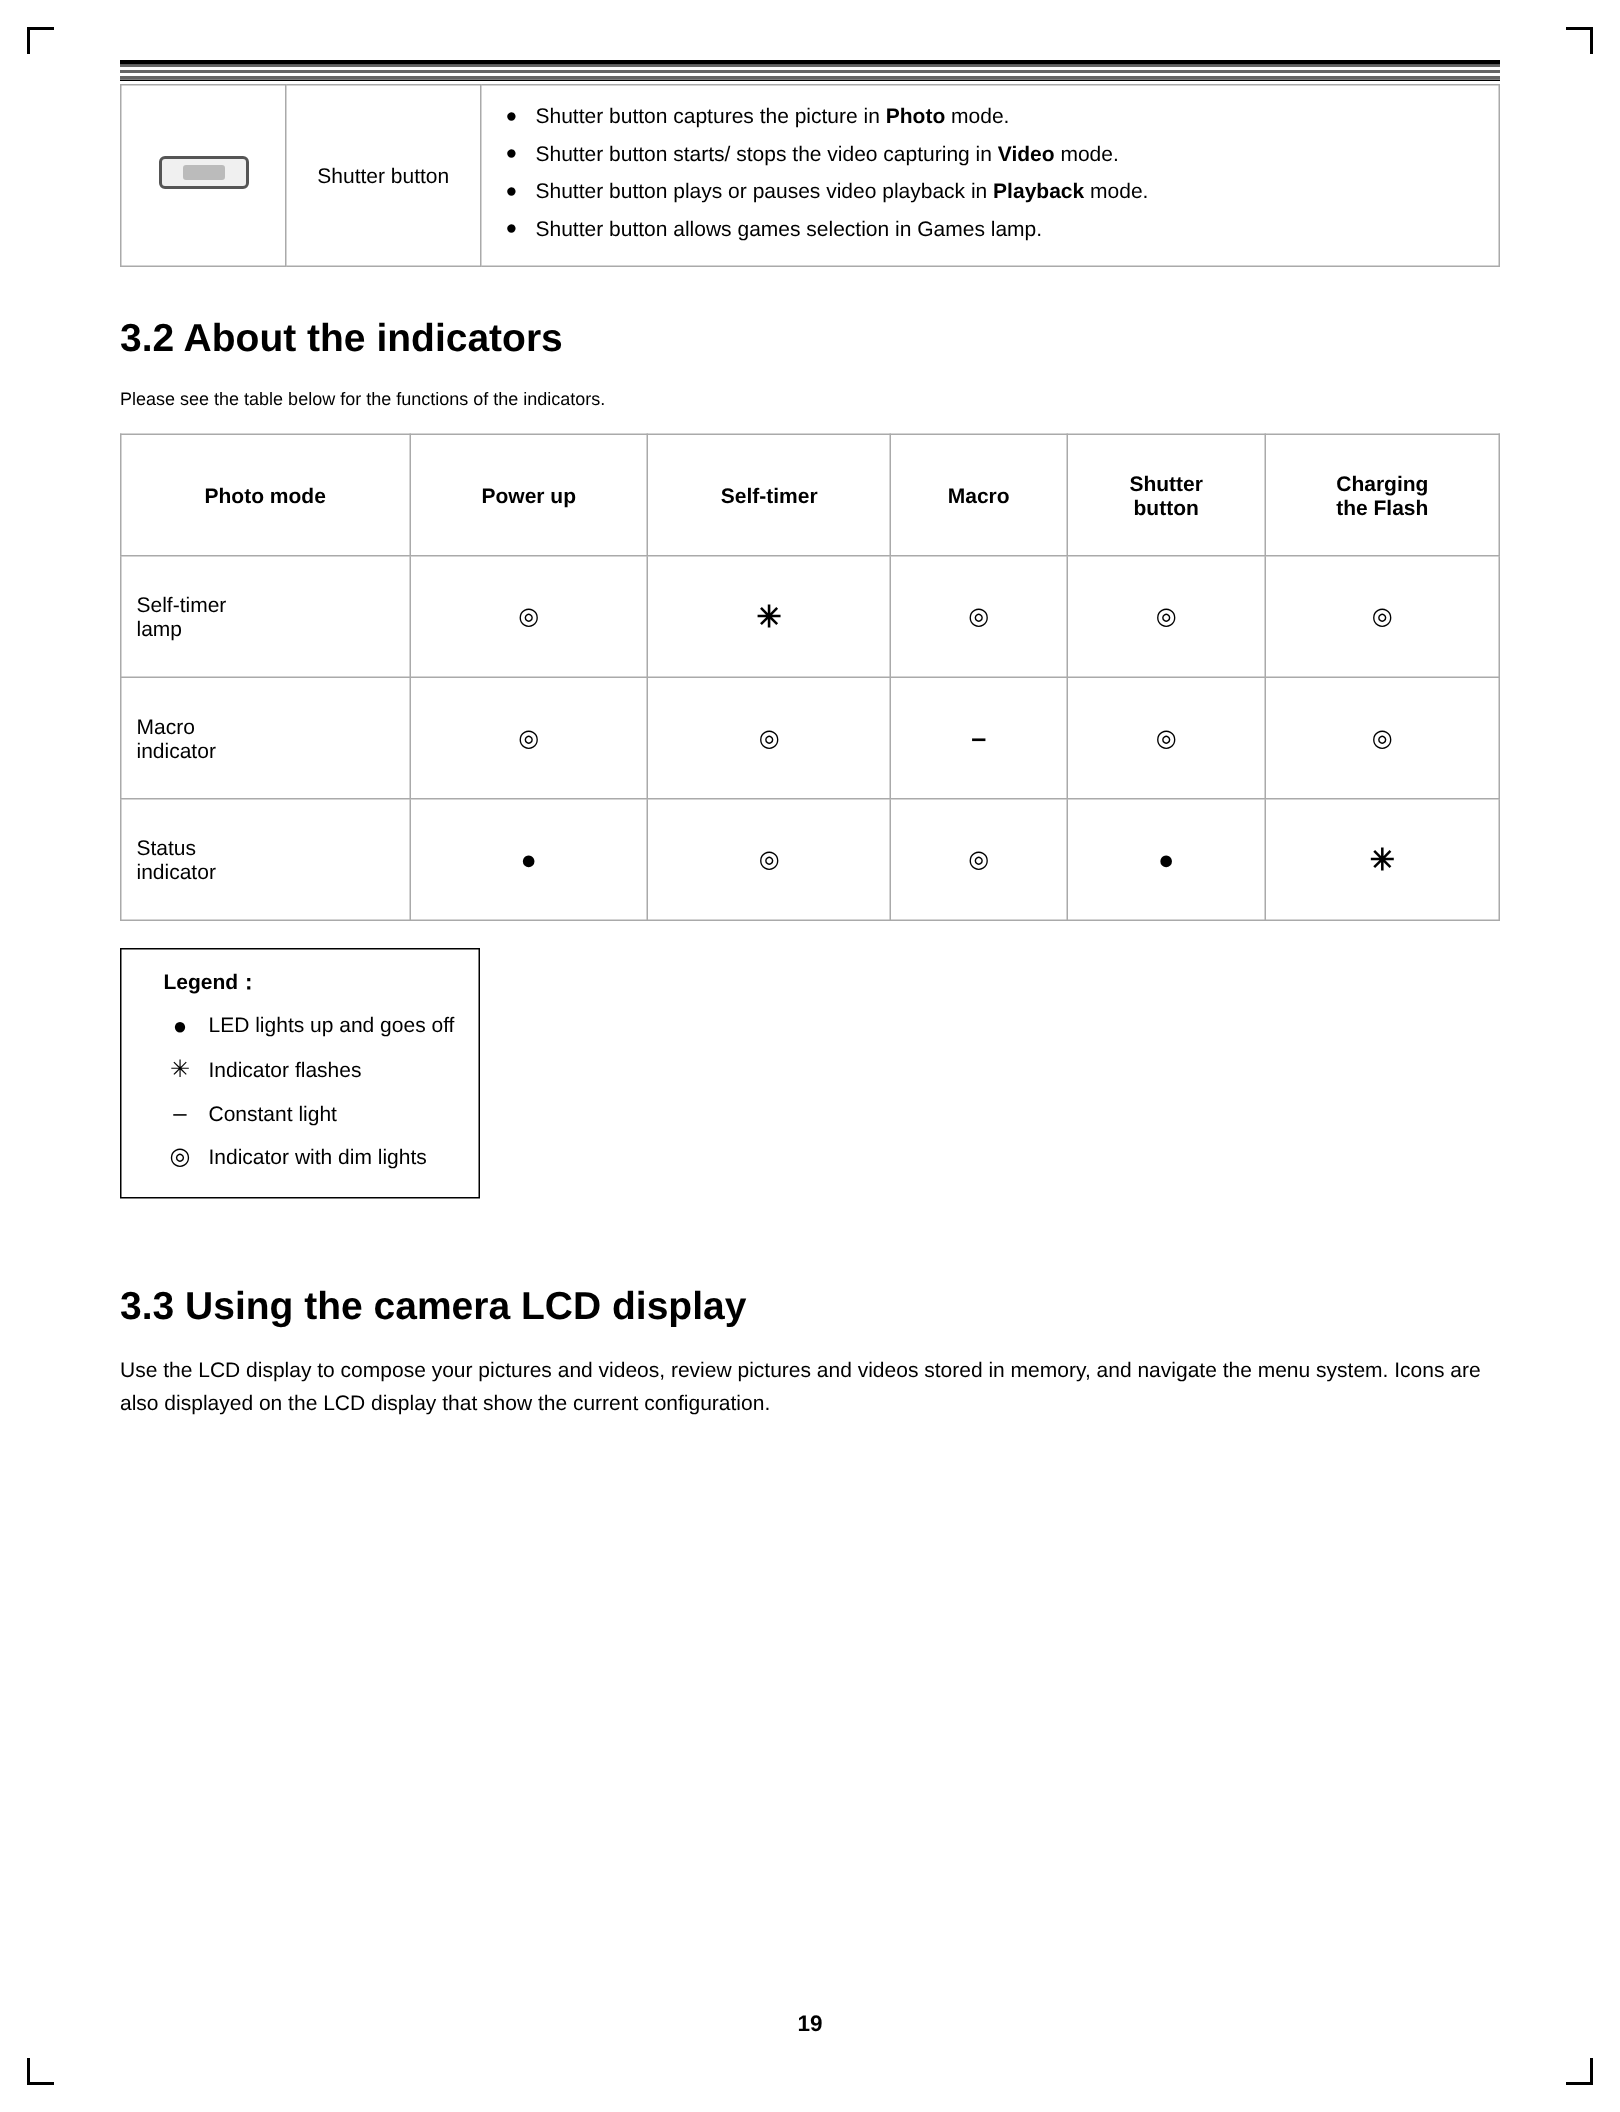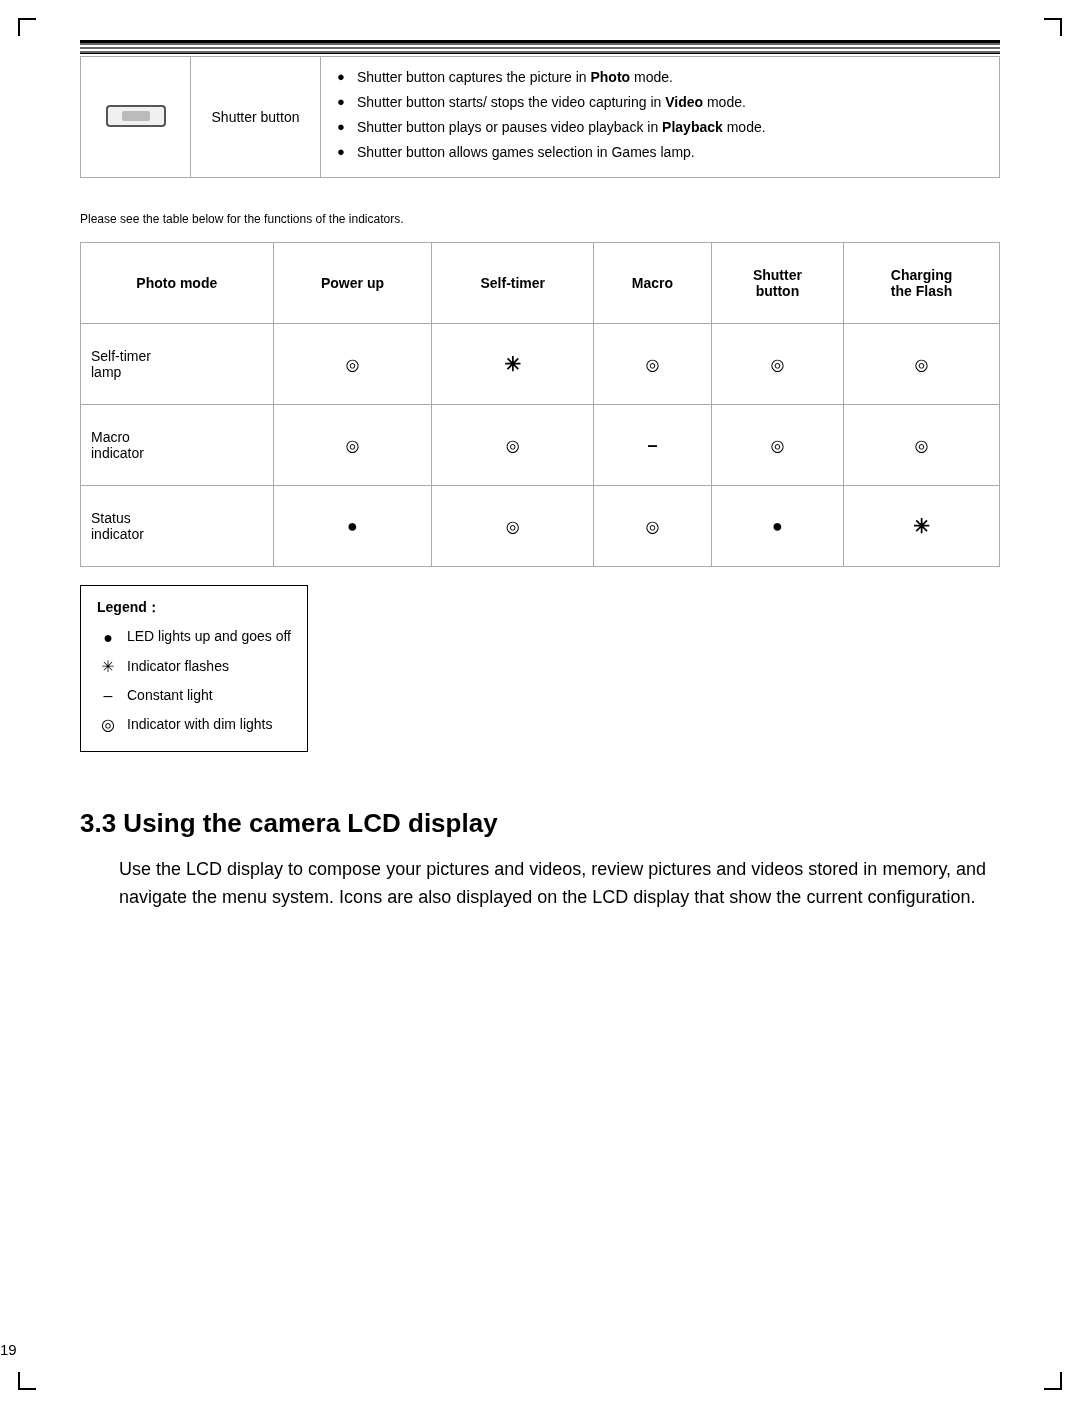--- a/index.html
+++ b/index.html
@@ -150,21 +150,21 @@
       font-size: 16px;
     }
     .sym-filled { font-size: 18px; }
     .sym-asterisk { font-size: 20px; font-weight: bold; }
     .sym-dash { font-size: 18px; font-weight: bold; }
     .sym-dim { font-size: 16px; }
 
     
     .legend-box {
       border: 1px solid #000;
-      padding: 10px 16px 10px 16px;
+      padding: 10px 16px 10px 28px;
       display: inline-block;
       margin-bottom: 28px;
       font-size: 14px;
       line-height: 1.7;
     }
     .legend-box .legend-title {
       font-weight: bold;
       margin-bottom: 4px;
     }
     .legend-row {
@@ -174,34 +174,35 @@
       margin-bottom: 2px;
     }
     .legend-sym {
       width: 22px;
       text-align: center;
       font-size: 16px;
     }
 
     
     .body-text {
-      font-size: 18px;
+      font-size: 14px;
       line-height: 1.6;
       margin-bottom: 14px;
-      margin-left: 39px;
     }
 
     
     .page-number {
+      text-align: center;
       font-size: 15px;
       margin-top: 40px;
       position: absolute;
       bottom: 50px;
       left: 0;
       right: 0;
+      font-weight: bold;
     }
   </style>
 </head>
 <body>
 
 <div class="page">
 
   
   <div class="corner-mark corner-tl"></div>
   <div class="corner-mark corner-tr"></div>
@@ -227,20 +228,21 @@
             <li>Shutter button plays or pauses video playback in <strong>Playback</strong> mode.</li>
             <li>Shutter button allows games selection in Games lamp.</li>
           </ul>
         </td>
       </tr>
     </tbody>
       </table>
   </div>
 
   
+  <h2 class="section-heading">3.2 About the indicators</h2>
 
   <p class="intro-text">Please see the table below for the functions of the indicators.</p>
 
   <table class="indicators-table">
     <thead>
       <tr>
         <th>Photo mode</th>
         <th>Power up</th>
         <th>Self-timer</th>
         <th>Macro</th>

